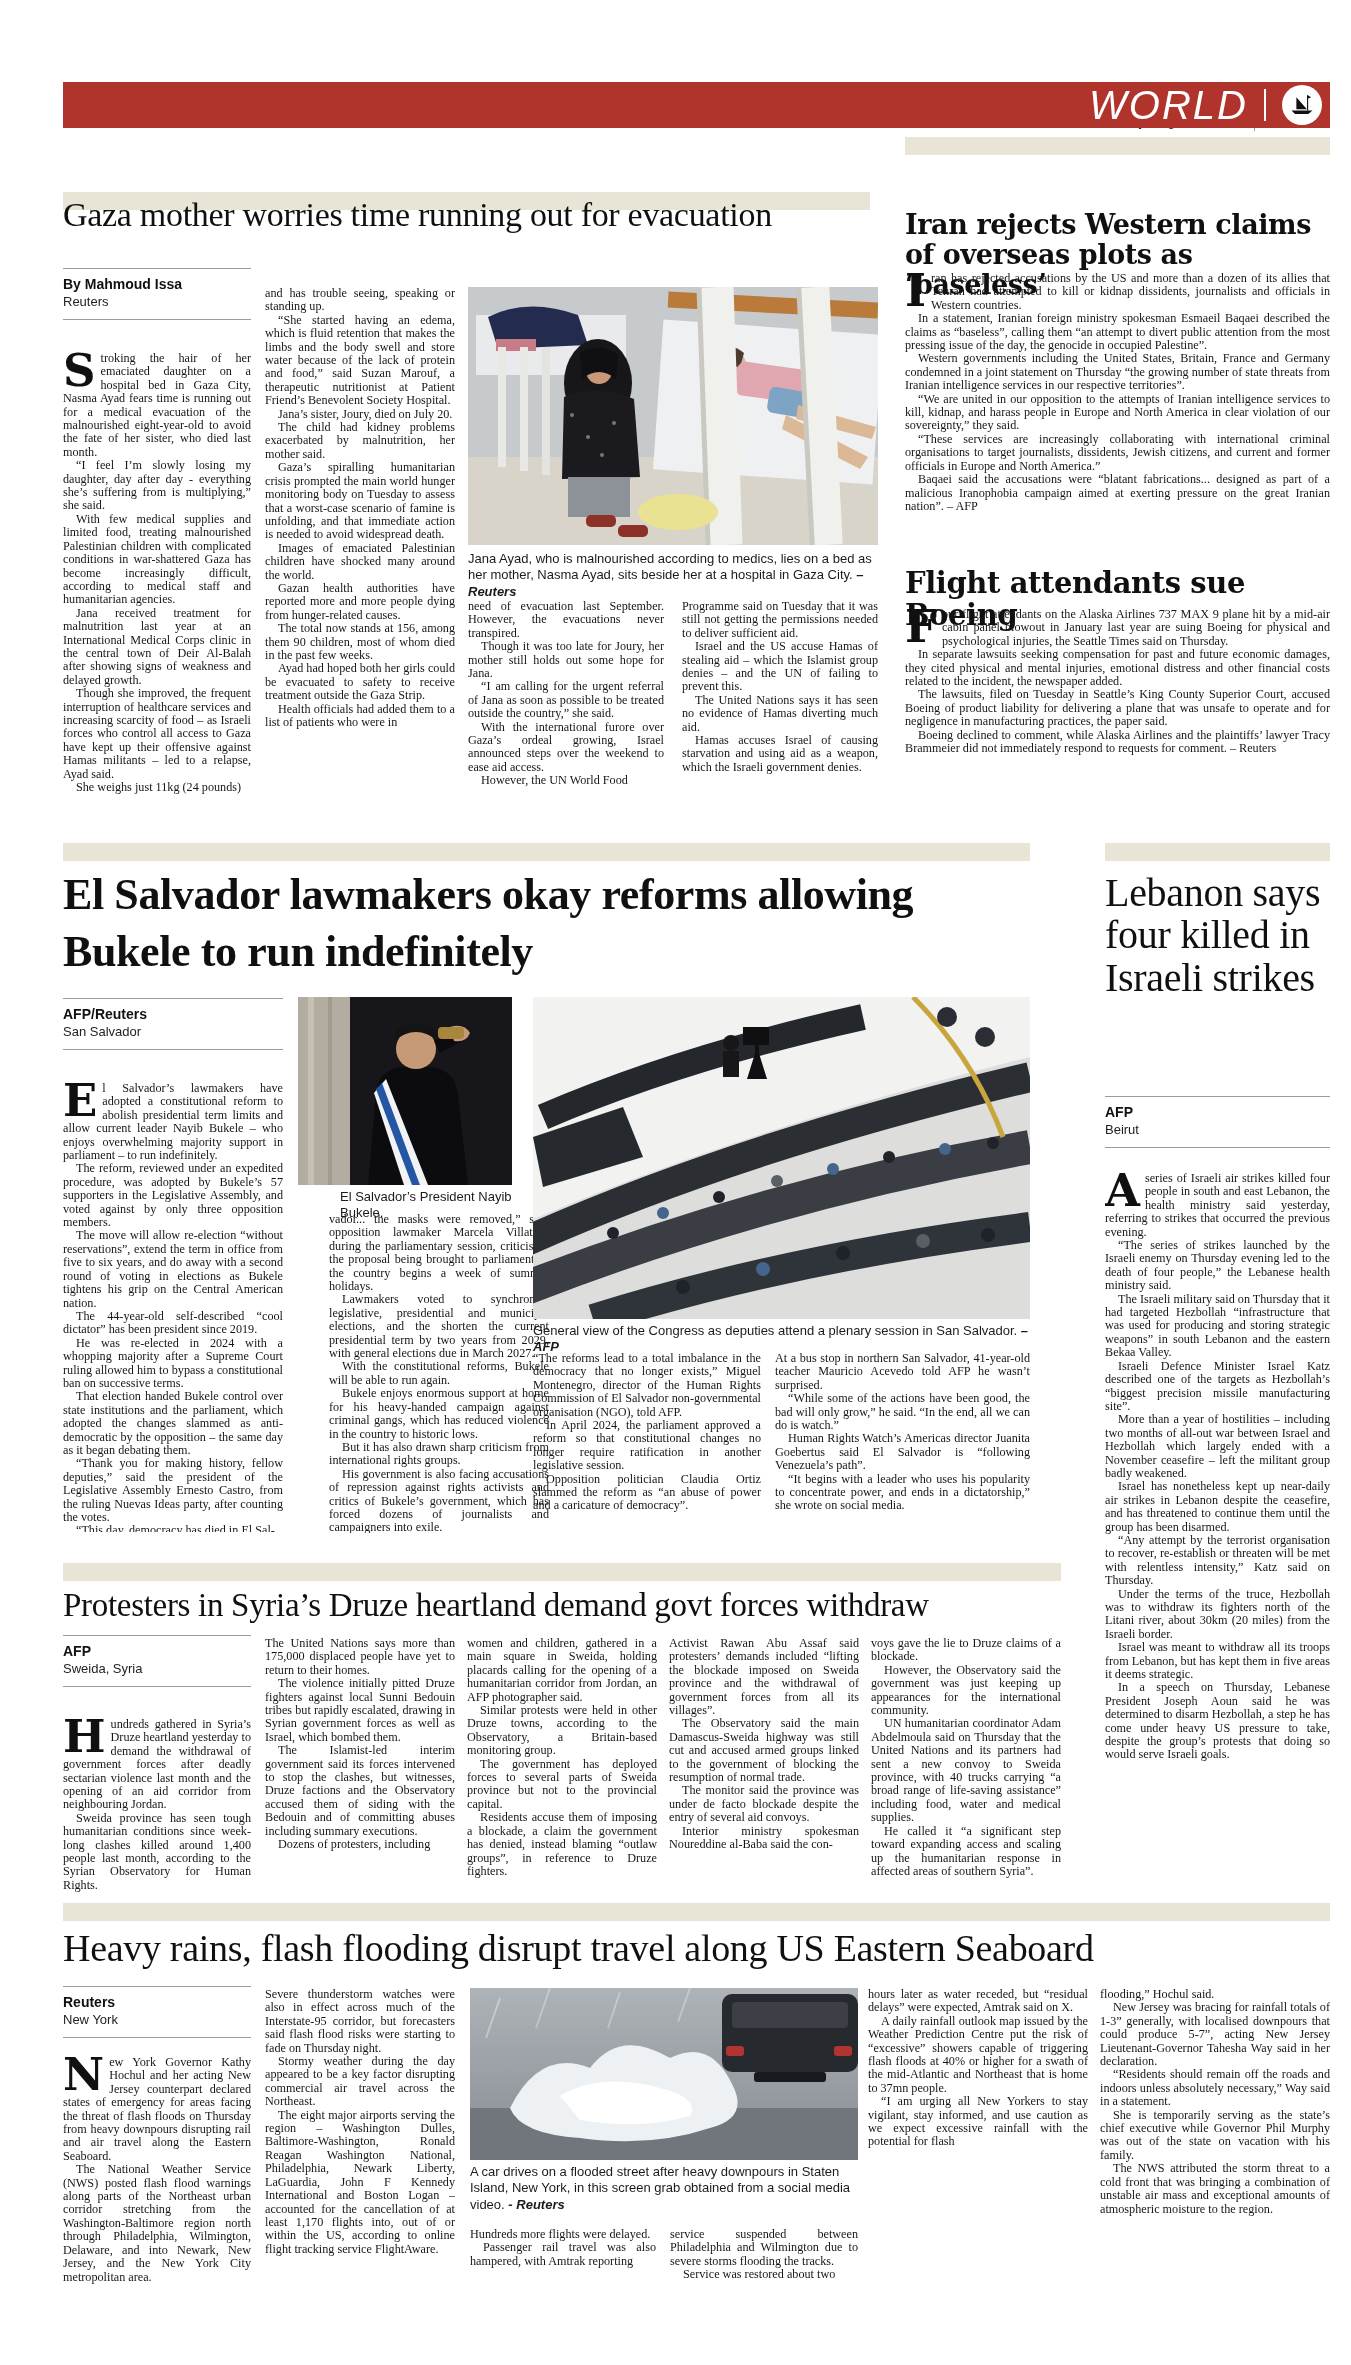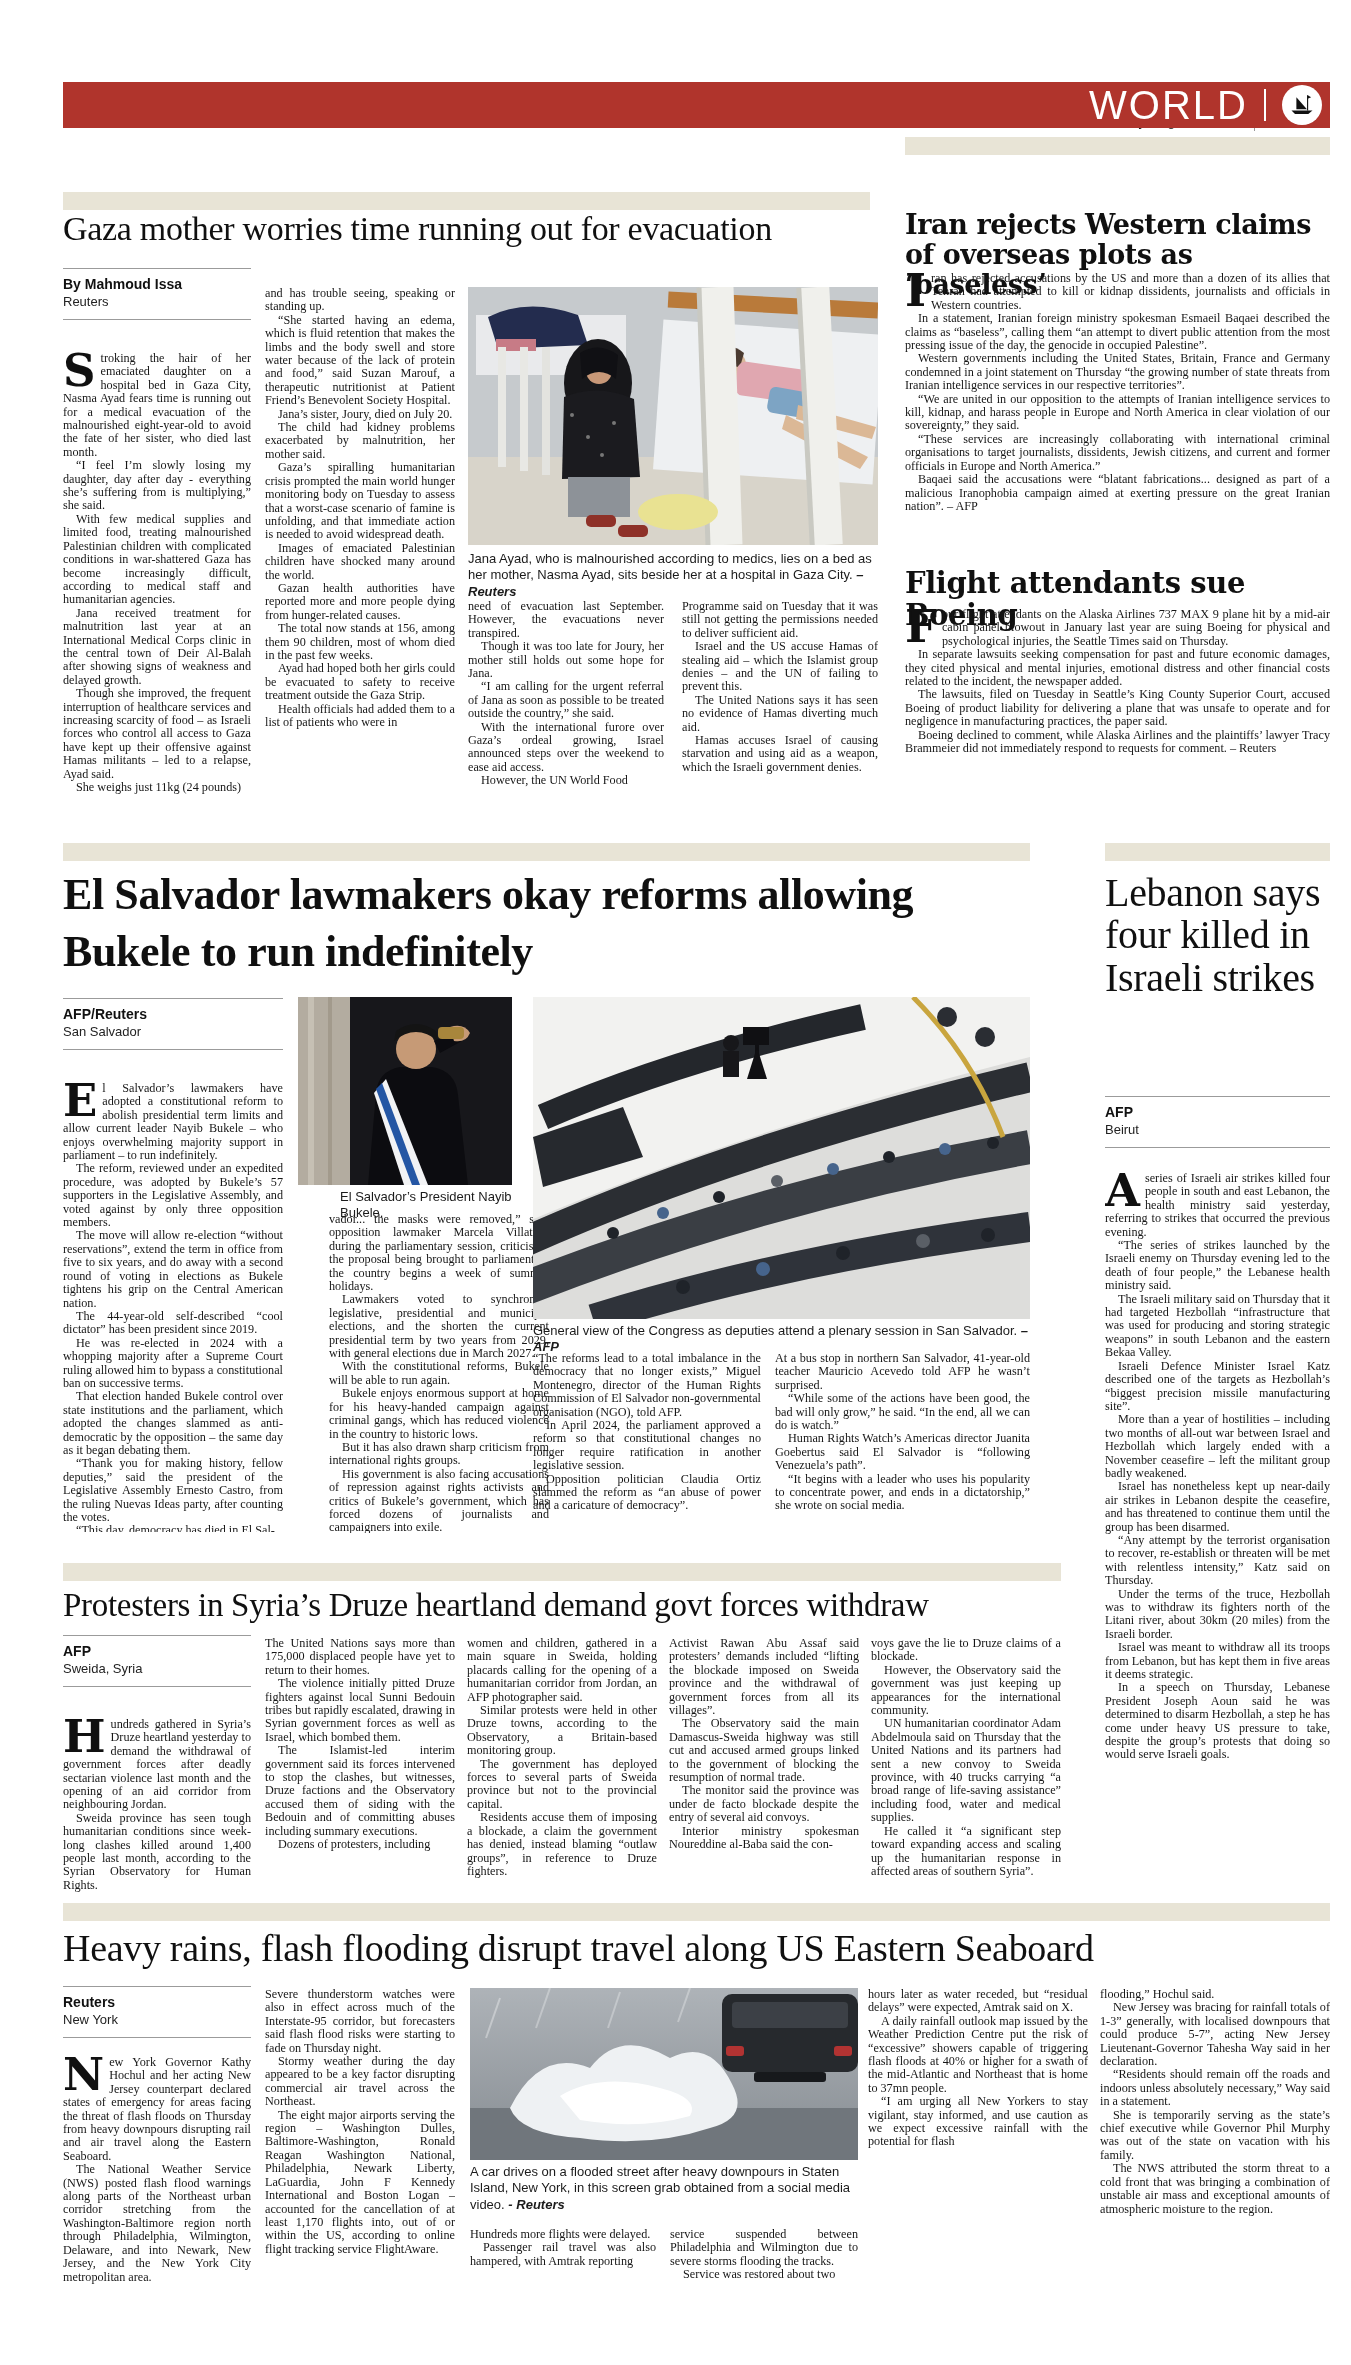--- a/index.html
+++ b/index.html
@@ -9,21 +9,21 @@
   .masthead{position:absolute;top:46px;right:63px;display:flex;align-items:center;gap:12px;margin-top:48px;}
   .mh-text{text-align:right;font-family:"Liberation Sans",sans-serif;line-height:1.15;}
   .mh-paper{font-weight:bold;font-size:16px;color:#111;}
   .mh-date{font-size:13.5px;color:#222;}
   .mh-sep{width:1px;height:36px;background:#9a9a9a;}
   .mh-page{font-family:"Liberation Sans",sans-serif;font-weight:300;font-size:38px;color:#2c2c2c;line-height:1;}
   
   .banner{position:absolute;left:63px;top:82px;width:1267px;height:46px;background:#b0342c;
           display:flex;align-items:center;justify-content:flex-end;padding-right:8px;box-sizing:border-box;}
   .banner-word{color:#fff;font-family:"Liberation Sans",sans-serif;font-weight:200;font-size:40px;
-               letter-spacing:2px;line-height:1;}
+               letter-spacing:2px;line-height:1;font-style:italic;}
   .banner-sep{width:2px;height:32px;background:#fff;margin:0 16px;}
   .banner-circle{width:40px;height:40px;border-radius:50%;background:#fff;display:flex;align-items:center;justify-content:center;}
   
   .kicker{position:absolute;height:18px;background:#e8e4d6;}
   
   .hl{position:absolute;margin:0;color:#101010;font-weight:normal;}
   .hl-serif{font-family:"Liberation Serif",serif;letter-spacing:-0.3px;}
   .hl-bold{font-family:"DejaVu Serif","Liberation Serif",serif;font-weight:bold;letter-spacing:-0.4px;}
   
   .byline{position:absolute;font-family:"Liberation Sans",sans-serif;border-top:1px solid #9b9b9b;
@@ -63,21 +63,21 @@
       <svg width="28" height="28" viewBox="0 0 40 40">
         <path d="M5 28 L35 28 L29 33 L10 33 Z" fill="#111"></path>
         <path d="M12 9 L27 26 L12 26 Z" fill="#111"></path>
         <line x1="28" y1="6" x2="28" y2="28" stroke="#111" stroke-width="1.6"></line>
         <path d="M28 6 L33 9 L28 11 Z" fill="#111"></path>
       </svg>
     </span>
   </div>
 
   <div class="kicker" style="left:63px;top:192px;width:807px;"></div>
-  <h1 class="hl hl-serif" style="left:63px;top:210px;width:807px;font-size:34px;line-height:1.1;">Gaza mother worries time running out for evacuation</h1>
+  <h1 class="hl hl-serif" style="left:63px;top:196px;width:807px;font-size:34px;line-height:1.1;">Gaza mother worries time running out for evacuation</h1>
   <div class="byline" style="left:63px;top:268px;width:188px;">
     <div class="by-name">By Mahmoud Issa</div>
     <div class="by-loc">Reuters</div>
   </div>
   <div class="col dropcap" style="left:63px;top:352px;width:188px;height:463px;">
       <p>Stroking the hair of her emaciated daughter on a hospital bed in Gaza City, Nasma Ayad fears time is running out for a medical evacuation of the malnourished eight-year-old to avoid the fate of her sister, who died last month.</p>
       <p>“I feel I’m slowly losing my daughter, day after day - everything she’s suffering from is multiplying,” she said.</p>
       <p>With few medical supplies and limited food, treating malnourished Palestinian children with complicated conditions in war-shattered Gaza has become increasingly difficult, according to medical staff and humanitarian agencies.</p>
       <p>Jana received treatment for malnutrition last year at an International Medical Corps clinic in the central town of Deir Al-Balah after showing signs of weakness and delayed growth.</p>
       <p>Though she improved, the frequent interruption of healthcare services and increasing scarcity of food – as Israeli forces who control all access to Gaza have kept up their offensive against Hamas militants – led to a relapse, Ayad said.</p>

